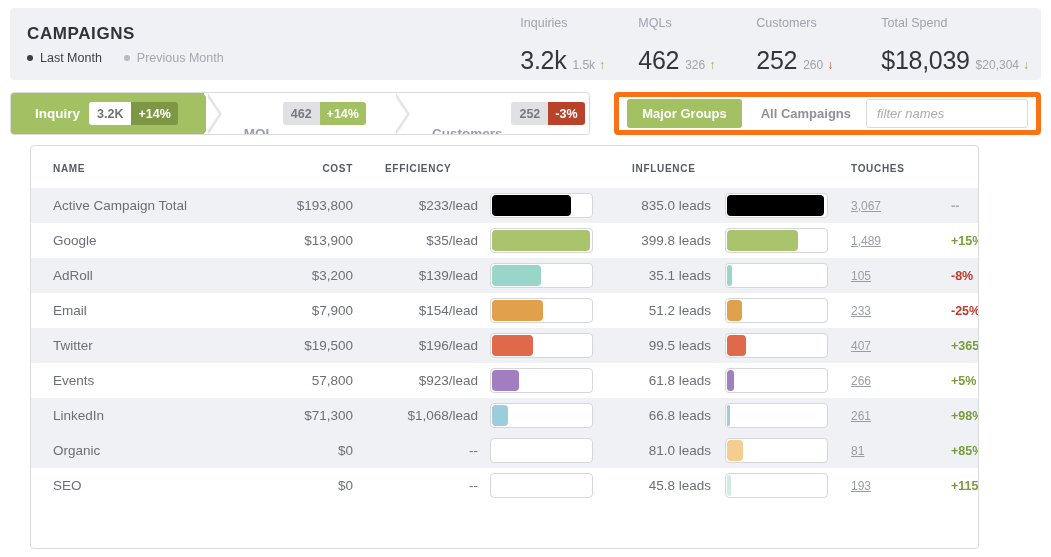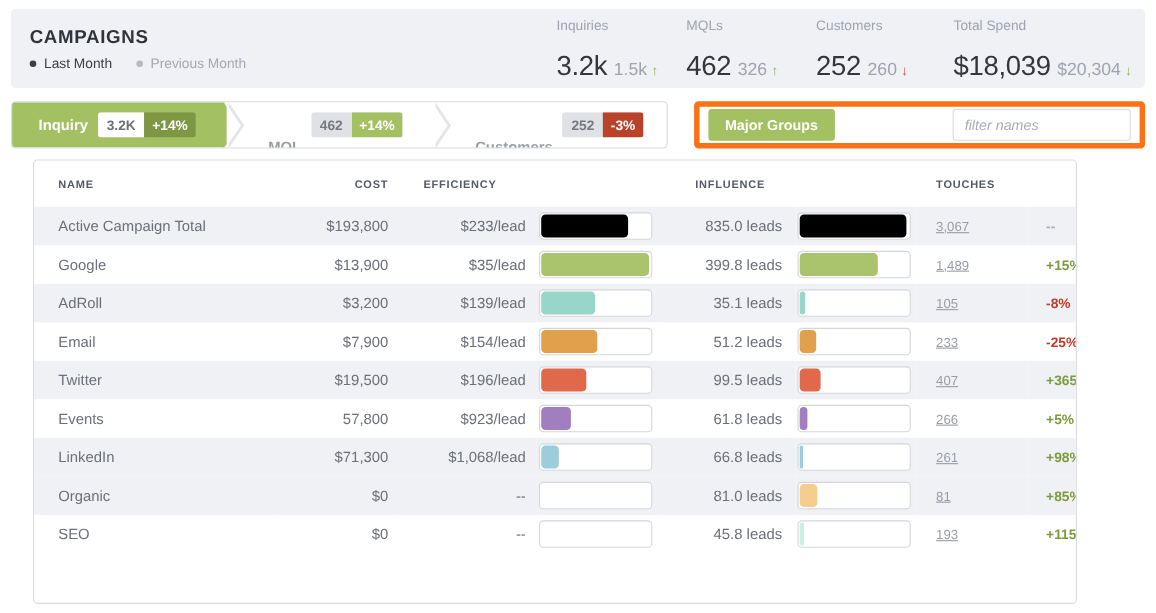--- a/index.html
+++ b/index.html
@@ -81,21 +81,21 @@
     align-items: baseline;
     white-space: nowrap;
   }
   .kpi-value {
     font-size: 25px;
     color: #34363d;
     font-weight: normal;
     letter-spacing: -0.3px;
   }
   .kpi-prev {
-    font-size: 16px;
+    font-size: 12px;
     color: #a0a3ad;
     margin-left: 6px;
   }
   .kpi-arrow {
     font-size: 12px;
     margin-left: 4px;
     line-height: 1;
   }
   .arrow-up { color: #8cb14e; }
   .arrow-down { color: #cf4a2c; }
@@ -385,20 +385,21 @@
         <span class="fstep-label">Customers</span>
         <span class="fpill">
           <span class="cnt">252</span>
           <span class="pct pct-red">-3%</span>
         </span>
       </div>
     </div>
 
     <div class="segbox">
       <div class="segbtn on">Major Groups</div>
+      <div class="segbtn off">All Campaigns</div>
       <input class="filter-input" type="text" placeholder="filter names" style="">
     </div>
   </div>
 
   <div class="tablecard">
     <table>
       <colgroup>
         <col class="w-name">
           <col class="w-cost">
           <col class="w-eff">

